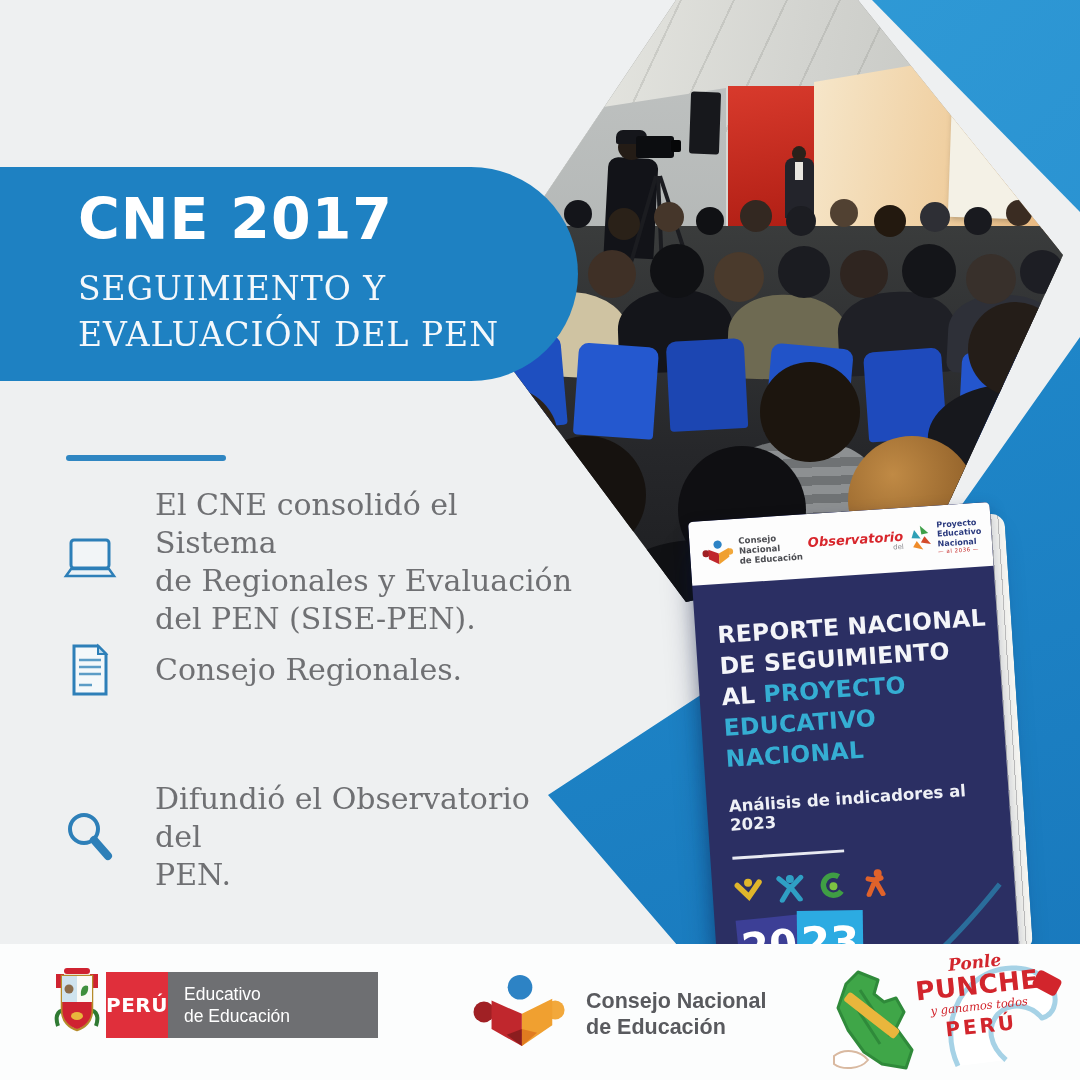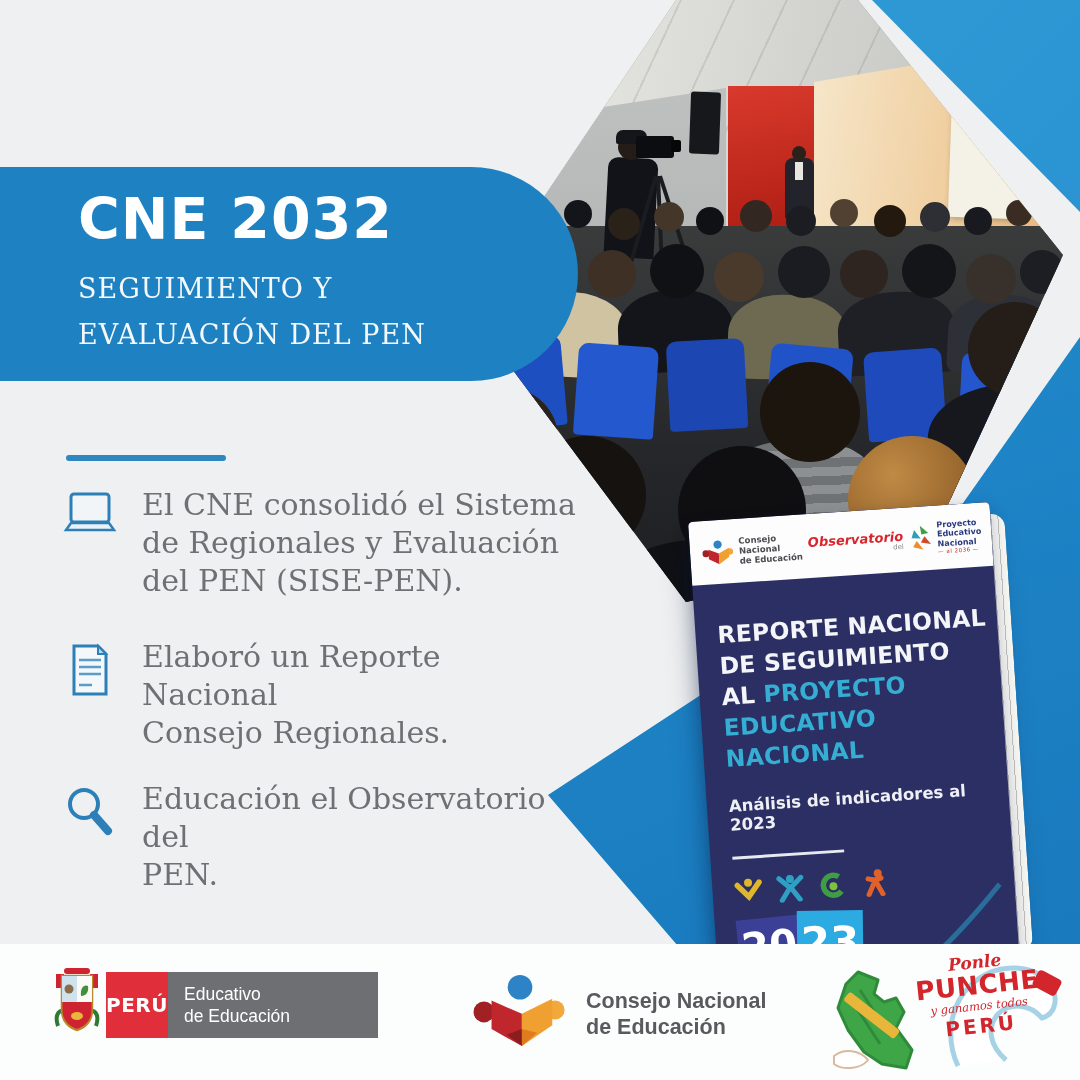--- a/index.html
+++ b/index.html
@@ -42,25 +42,25 @@
   .camera:after{content:"";position:absolute;right:-7px;top:4px;width:10px;height:12px;background:#060708;border-radius:2px;}
   .head{position:absolute;border-radius:50%;}
   .shoulder{position:absolute;border-radius:46% 46% 10px 10px;}
   .chair{position:absolute;border-radius:10px 10px 4px 4px;}
   .plaid{background:repeating-linear-gradient(0deg,#6f7274 0 9px,#8d9092 9px 18px),repeating-linear-gradient(90deg,rgba(20,20,25,.35) 0 9px,transparent 9px 18px);}
   .curly{background:radial-gradient(circle at 35% 30%,#c08a45,#8f5f28 72%);}
 
   
   .banner{left:0;top:167px;width:578px;height:214px;background:#1e81c2;border-radius:0 107px 107px 0;}
   .banner-title{left:78px;top:186px;font-size:57px;font-weight:800;color:#fff;letter-spacing:1px;font-family:"DejaVu Sans",sans-serif;}
-  .banner-sub{left:78px;top:266px;font-size:27px;line-height:46px;color:#f4f8fb;font-family:"DejaVu Serif",serif;letter-spacing:1px;}
+  .banner-sub{left:78px;top:266px;font-size:33px;line-height:46px;color:#f4f8fb;font-family:"DejaVu Serif",serif;letter-spacing:1px;}
 
   
   .divider{left:66px;top:455px;width:160px;height:6px;background:#2f86c2;border-radius:3px;}
-  .bullet{left:62px;width:520px;display:flex;gap:24px;}
+  .bullet{left:62px;width:520px;display:flex;gap:37px;align-items:center;}
   .bullet .ic{width:56px;flex:0 0 56px;padding-top:4px;}
   .bullet p{margin:0;font-family:"DejaVu Serif",serif;font-size:30px;line-height:38px;color:#6f7073;}
   .line{display:block;}
   .line:empty{display:none;}
 
   
   .book{left:688px;top:522px;width:330px;height:460px;transform:rotate(-3.8deg);transform-origin:0 0;}
   .pages{left:16px;top:12px;width:300px;height:436px;background:#f7f7f3;border-radius:4px 14px 10px 4px;
     background-image:repeating-linear-gradient(90deg,transparent 0 6px,rgba(150,150,150,.55) 6px 7px);
     background-position:right;box-shadow:-16px 20px 30px rgba(8,20,60,.35);}
@@ -176,21 +176,21 @@
           <div class="head" style="left: 60px; top: 436px; width: 118px; height: 118px; background: rgb(22, 18, 15);"></div>
           <div class="head" style="left: 210px; top: 446px; width: 128px; height: 128px; background: rgb(15, 15, 18);"></div>
           <div class="head" style="left: 292px; top: 362px; width: 100px; height: 100px; background: rgb(28, 21, 14);"></div>
           <div class="head curly" style="left: 380px; top: 436px; width: 128px; height: 128px;"></div>
           <div class="head" style="left: 500px; top: 302px; width: 94px; height: 94px; background: rgb(36, 29, 24);"></div>
         </div>
     </div>
   </div>
 
   <div class="abs banner"></div>
-  <div class="abs banner-title">CNE 2032</div>
+  <div class="abs banner-title">CNE 2017</div>
   <div class="abs banner-sub">
     <span class="line">SEGUIMIENTO Y</span>
     <span class="line">EVALUACIÓN DEL PEN</span>
   </div>
 
   <div class="abs divider"></div>
 
   <div class="abs bullet" style="top:486px">
     <span class="ic">
       <svg width="56" height="52" viewBox="0 0 56 52">
@@ -210,34 +210,33 @@
       <svg width="56" height="56" viewBox="0 0 56 56">
         <path d="M12 4 L36 4 L44 12 L44 52 L12 52 Z" fill="#f4f8fa" stroke="#2d7fb8" stroke-width="3"></path>
         <path d="M36 4 L36 12 L44 12 Z" fill="#bcd9ec" stroke="#2d7fb8" stroke-width="2"></path>
         <line x1="17" y1="18" x2="39" y2="18" stroke="#5b9cc6" stroke-width="2.5"></line>
         <line x1="17" y1="25" x2="39" y2="25" stroke="#5b9cc6" stroke-width="2.5"></line>
         <line x1="17" y1="32" x2="39" y2="32" stroke="#5b9cc6" stroke-width="2.5"></line>
         <line x1="17" y1="43" x2="30" y2="43" stroke="#5b9cc6" stroke-width="2.5"></line>
       </svg>
     </span>
     <p>
-      <span class="line">Elaboró un Reporte Nacional</span>
       <span class="line">Consejo Regionales.</span>
     </p>
   </div>
 
   <div class="abs bullet" style="top:780px">
     <span class="ic">
       <svg width="56" height="56" viewBox="0 0 56 56">
         <circle cx="22" cy="20" r="14" fill="none" stroke="#2d7fb8" stroke-width="4"></circle>
         <line x1="32" y1="31" x2="46" y2="47" stroke="#2d7fb8" stroke-width="8" stroke-linecap="round"></line>
       </svg>
     </span>
     <p>
-      <span class="line">Educación el Observatorio del</span>
+      <span class="line">Difundió el Observatorio del</span>
       <span class="line">PEN.</span>
 
     </p>
   </div>
 
   <div class="abs book">
     <div class="abs pages"></div>
     <div class="abs cover">
       <div class="cover-head">
         <div class="mini-cne">

